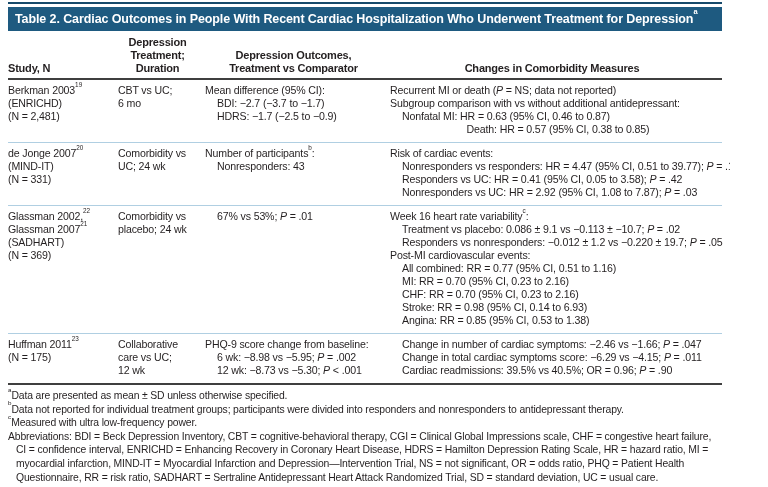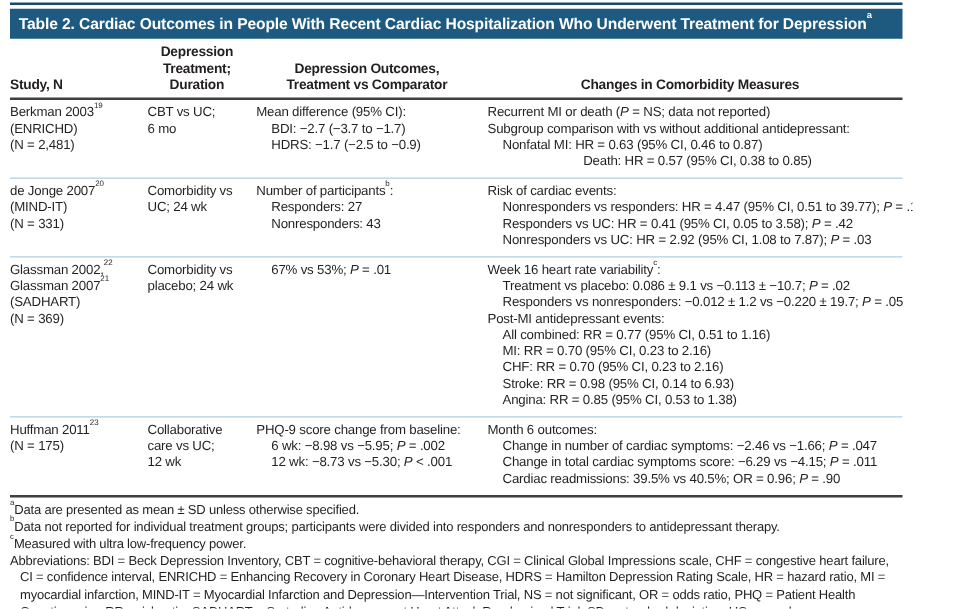--- a/index.html
+++ b/index.html
@@ -113,21 +113,20 @@
           <div class="line">de Jonge 2007<sup>20</sup></div>
           <div class="line">(MIND-IT)</div>
           <div class="line">(N = 331)</div>
         </div>
         <div class="cell">
           <div class="line">Comorbidity vs</div>
           <div class="line">UC; 24 wk</div>
         </div>
         <div class="cell">
           <div class="line">Number of participants<sup>b</sup>:</div>
-          <div class="line" style="padding-left: 12px;">Responders: 27</div>
           <div class="line" style="padding-left: 12px;">Nonresponders: 43</div>
         </div>
         <div class="cell">
           <div class="line">Risk of cardiac events:</div>
           <div class="line" style="padding-left: 12px;">Nonresponders vs responders: HR = 4.47 (95% CI, 0.51 to 39.77); <i>P</i> = .18</div>
           <div class="line" style="padding-left: 12px;">Responders vs UC: HR = 0.41 (95% CI, 0.05 to 3.58); <i>P</i> = .42</div>
           <div class="line" style="padding-left: 12px;">Nonresponders vs UC: HR = 2.92 (95% CI, 1.08 to 7.87); <i>P</i> = .03</div>
         </div>
       </div>
       <div class="trow">
@@ -141,21 +140,21 @@
           <div class="line">Comorbidity vs</div>
           <div class="line">placebo; 24 wk</div>
         </div>
         <div class="cell">
           <div class="line" style="padding-left: 12px;">67% vs 53%; <i>P</i> = .01</div>
         </div>
         <div class="cell">
           <div class="line">Week 16 heart rate variability<sup>c</sup>:</div>
           <div class="line" style="padding-left: 12px;">Treatment vs placebo: 0.086 ± 9.1 vs −0.113 ± −10.7; <i>P</i> = .02</div>
           <div class="line" style="padding-left: 12px;">Responders vs nonresponders: −0.012 ± 1.2 vs −0.220 ± 19.7; <i>P</i> = .05</div>
-          <div class="line">Post-MI antidepressant events:</div>
+          <div class="line">Post-MI cardiovascular events:</div>
           <div class="line" style="padding-left: 12px;">All combined: RR = 0.77 (95% CI, 0.51 to 1.16)</div>
           <div class="line" style="padding-left: 12px;">MI: RR = 0.70 (95% CI, 0.23 to 2.16)</div>
           <div class="line" style="padding-left: 12px;">CHF: RR = 0.70 (95% CI, 0.23 to 2.16)</div>
           <div class="line" style="padding-left: 12px;">Stroke: RR = 0.98 (95% CI, 0.14 to 6.93)</div>
           <div class="line" style="padding-left: 12px;">Angina: RR = 0.85 (95% CI, 0.53 to 1.38)</div>
         </div>
       </div>
       <div class="trow">
         <div class="cell">
           <div class="line">Huffman 2011<sup>23</sup></div>
@@ -165,21 +164,20 @@
           <div class="line">Collaborative</div>
           <div class="line">care vs UC;</div>
           <div class="line">12 wk</div>
         </div>
         <div class="cell">
           <div class="line">PHQ-9 score change from baseline:</div>
           <div class="line" style="padding-left: 12px;">6 wk: −8.98 vs −5.95; <i>P</i> = .002</div>
           <div class="line" style="padding-left: 12px;">12 wk: −8.73 vs −5.30; <i>P</i> &lt; .001</div>
         </div>
         <div class="cell">
-          <div class="line">Month 6 outcomes:</div>
           <div class="line" style="padding-left: 12px;">Change in number of cardiac symptoms: −2.46 vs −1.66; <i>P</i> = .047</div>
           <div class="line" style="padding-left: 12px;">Change in total cardiac symptoms score: −6.29 vs −4.15; <i>P</i> = .011</div>
           <div class="line" style="padding-left: 12px;">Cardiac readmissions: 39.5% vs 40.5%; OR = 0.96; <i>P</i> = .90</div>
         </div>
       </div>
     </div>
 
   <div class="mid-rule"></div>
 
   <div class="footnotes" id="footnotes">

